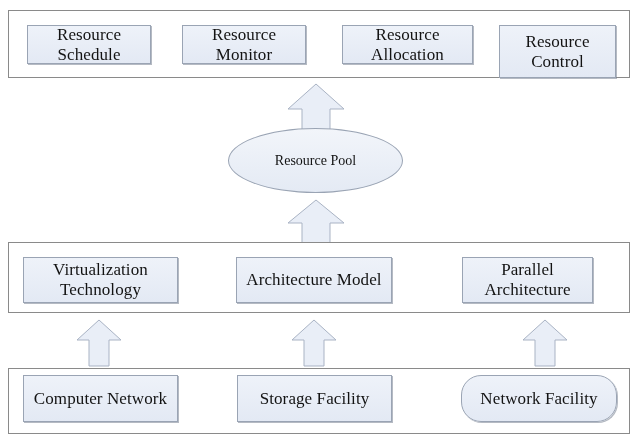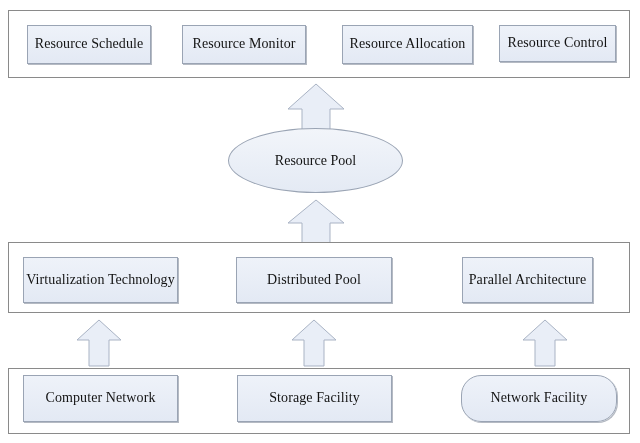--- a/index.html
+++ b/index.html
@@ -34,21 +34,21 @@
     box-sizing: border-box;
     border: 1px solid #9aa4b4;
     background: #e6ecf6;
     background: linear-gradient(180deg, #eef2f9 0%, #e3e9f4 100%);
     box-shadow: 1px 1px 0 rgba(120,130,145,0.55);
     display: flex;
     align-items: center;
     justify-content: center;
     text-align: center;
     color: #131313;
-    font-size: 14px;
+    font-size: 17px;
     line-height: 1.15;
     letter-spacing: 0.1px;
   }
 
   
   .ellipse {
     position: absolute;
     box-sizing: border-box;
     border: 1px solid #9aa4b4;
     border-radius: 50%;
@@ -82,21 +82,21 @@
   </div>
 
   <div class="node" style="left:182px; top:25px; width:124px; height:39px;">
     <span>Resource Monitor</span>
   </div>
 
   <div class="node" style="left:342px; top:25px; width:131px; height:39px;">
     <span>Resource Allocation</span>
   </div>
 
-  <div class="node" style="left:499px; top:25px; width:117px; height:37px;">
+  <div class="node" style="left:499px; top:25px; width:117px; height:53px;">
     <span>Resource Control</span>
   </div>
 
   <div class="arrow" style="left:285px; top:82px; width:62px; height:50px;">
     <svg width="62" height="50" viewBox="0 0 62 50" aria-hidden="true">
       <polygon class="shaft-fill" points="31,2 59,27 45,27 45,48 17,48 17,27 3,27"></polygon>
       <polygon class="shaft-stroke" points="31,2 59,27 45,27 45,48 17,48 17,27 3,27"></polygon>
     </svg>
   </div>
 
@@ -111,21 +111,21 @@
     </svg>
   </div>
 
   <div class="layer-box" style="left:8px; top:242px; width:622px; height:71px;"></div>
 
   <div class="node" style="left:23px; top:257px; width:155px; height:46px;">
     <span>Virtualization Technology</span>
   </div>
 
   <div class="node" style="left:236px; top:257px; width:156px; height:46px;">
-    <span>Distributed Pool</span>
+    <span>Architecture Model</span>
   </div>
 
   <div class="node" style="left:462px; top:257px; width:131px; height:46px;">
     <span>Parallel Architecture</span>
   </div>
 
   <div class="arrow" style="left:75px; top:318px; width:48px; height:50px;">
     <svg width="48" height="50" viewBox="0 0 48 50" aria-hidden="true">
       <polygon class="shaft-fill" points="24,2 46,22 34,22 34,48 14,48 14,22 2,22"></polygon>
       <polygon class="shaft-stroke" points="24,2 46,22 34,22 34,48 14,48 14,22 2,22"></polygon>

